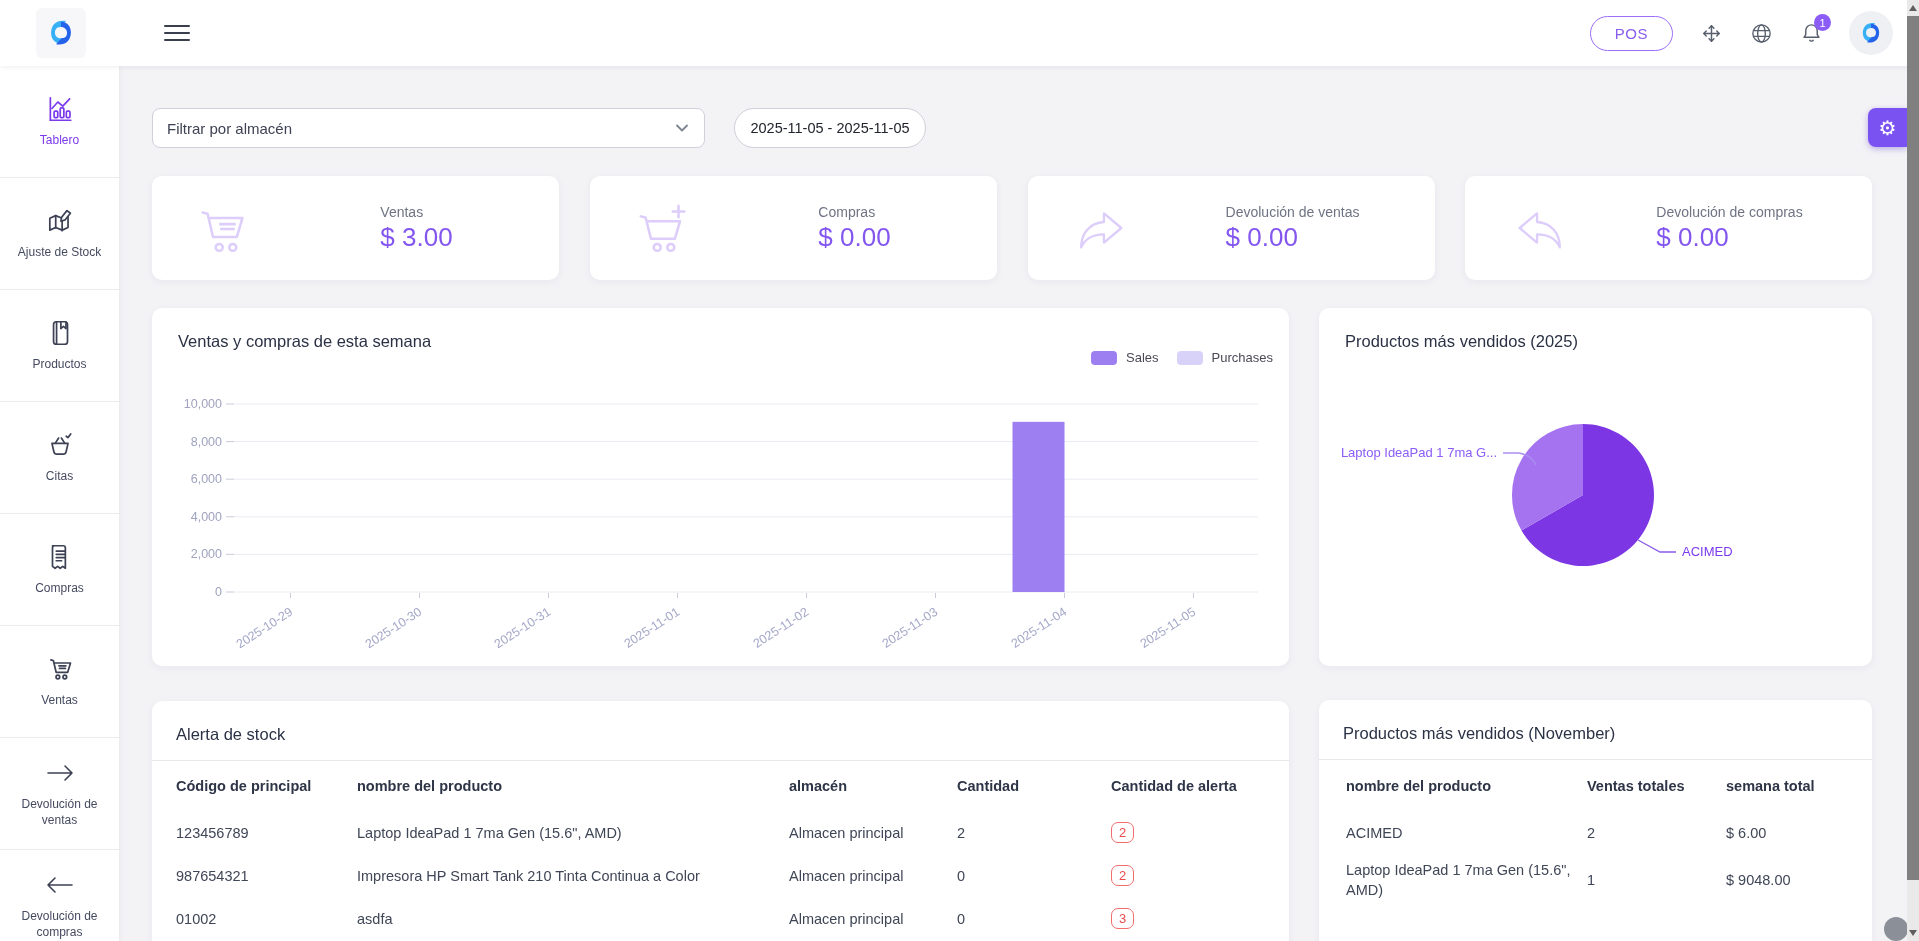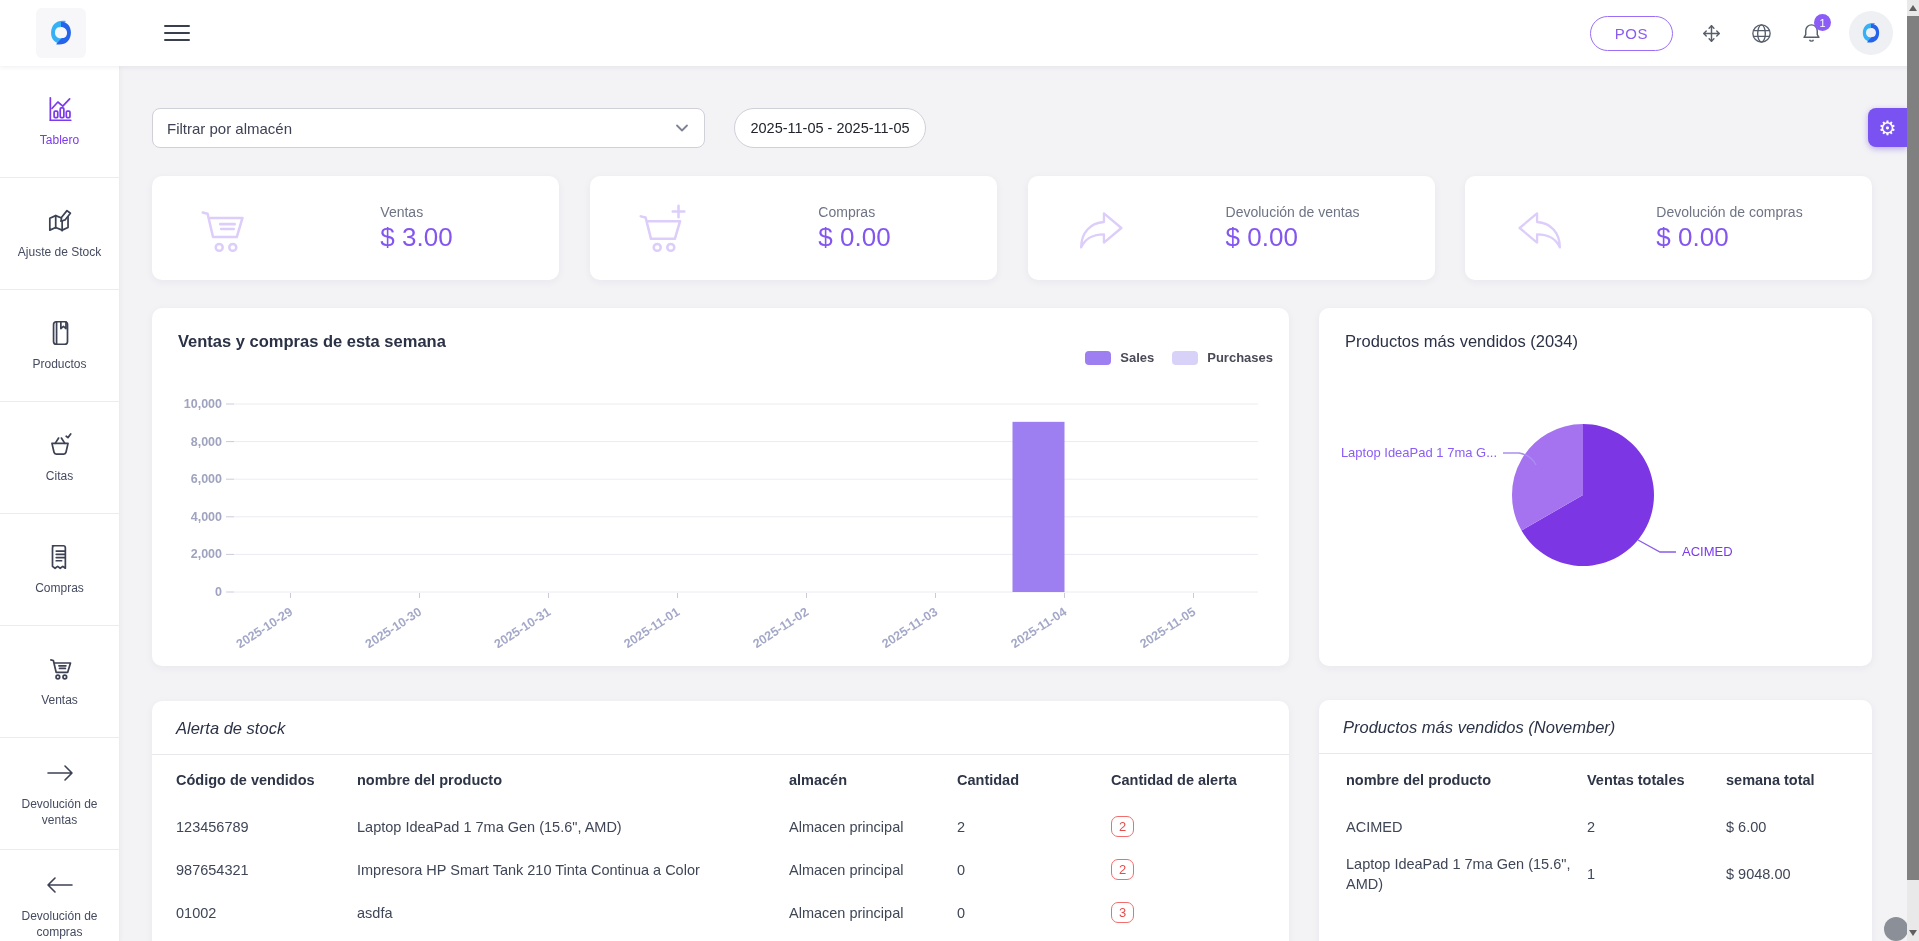--- a/index.html
+++ b/index.html
@@ -49,33 +49,33 @@
     justify-content:center; cursor:pointer; box-shadow:0 2px 6px rgba(80,40,200,.35); }
 
   .stat-card { height:104px; top:176px; width:407px; display:flex; align-items:center; }
   .stat-icon { margin-left:26px; color:#dccdfa; flex:0 0 96px; display:flex; justify-content:center; }
   .stat-text { flex:1; display:flex; justify-content:center; }
   .stat-text .inner { text-align:left; }
   .stat-label { font-size:14px; color:#6e7484; margin-bottom:2px; }
   .stat-value { font-size:26px; color:#8456f0; }
 
   .card-title { font-size:16.5px; color:#2b3245; }
-  .chart-card { left:152px; top:308px; width:1137px; height:358px; padding:24px 26px;font-weight:bold; }
+  .chart-card { left:152px; top:308px; width:1137px; height:358px; padding:24px 26px; }
   .legend { position:absolute; top:42px; right:16px; display:flex; gap:18px; align-items:flex-start;padding-left:8px; }
   .legend-item { display:flex; align-items:center; gap:9px; font-size:13px; color:#4a4a57; }
   .legend-swatch { width:26px; height:14px; border-radius:4px; }
   .chart-svg-wrap { position:absolute; left:26px; top:82px; }
 
   .pie-card { left:1319px; top:308px; width:553px; height:358px; padding:24px 26px; }
   .pie-svg-wrap { position:absolute; left:0; top:0; }
 
   .table-card { padding:0; overflow:hidden; }
   .stock-card { left:152px; top:701px; width:1137px; height:290px; }
   .nov-card { left:1319px; top:700px; width:553px; height:290px; }
-  .table-card .t-head { padding:18px 24px 16px 24px;font-style:italic; }
+  .table-card .t-head { padding:24px 24px 16px 24px; }
   .t-divider { height:1px; background:#e8e8ec; }
   .grid-row { display:grid; align-items:center; min-height:43px; font-size:14.5px; color:#3f4656; padding:0 24px; }
   .stock-grid { grid-template-columns:181px 432px 168px 154px auto; }
   .nov-grid { grid-template-columns:241px 139px auto; padding-left:27px; }
   .grid-row.head { font-weight:bold; color:#2e3547; }
   .alert-badge { display:inline-block; border:1px solid #f26d6d; color:#e84b4b; border-radius:7px;
     padding:2px 7px; font-size:13px; background:#fff; }
   .nov-grid .cell { padding:6px 0; line-height:1.35; }
 
   
@@ -344,39 +344,39 @@
           <line x1="886.5" x2="886.5" y1="203" y2="208" stroke="#c9cbdb" stroke-width="1"></line>
           <text transform="translate(889.5,224) rotate(-33)" text-anchor="end" font-size="12.5" fill="#a4a8c8">2025-11-04</text>
           <rect x="834.5" y="31.841199999999986" width="52" height="170.1588" fill="#9e7ff2"></rect>
           <line x1="1015.5" x2="1015.5" y1="203" y2="208" stroke="#c9cbdb" stroke-width="1"></line>
           <text transform="translate(1018.5,224) rotate(-33)" text-anchor="end" font-size="12.5" fill="#a4a8c8">2025-11-05</text>
         </svg>
       </div>
   </div>
 
   <div class="card pie-card">
-    <div class="card-title">Productos más vendidos (2034)</div>
+    <div class="card-title">Productos más vendidos (2025)</div>
     <div class="pie-svg-wrap" id="pie-chart">
         <svg width="553" height="358" viewBox="0 0 553 358">
           <path d="M264 187 L264.0 116.0 A71 71 0 1 1 202.5 222.5 Z" fill="#7c36e4"></path>
           <path d="M264 187 L202.5 222.5 A71 71 0 0 1 264.0 116.0 Z" fill="#a673f0"></path>
           <path d="M319 232 L341 244 L357 244" fill="none" stroke="#8a5ce8" stroke-width="1.3"></path>
           <text x="363" y="248" font-size="13" fill="#7c3aed">ACIMED</text>
           <path d="M184 145 L200 145 Q212 147 217 157" fill="none" stroke="#a98ef2" stroke-width="1.3"></path>
           <text x="178" y="149" text-anchor="end" font-size="13" fill="#8b5cf6">Laptop IdeaPad 1 7ma G...</text>
         </svg>
       </div>
   </div>
 
   <div class="card table-card stock-card">
     <div class="t-head card-title">Alerta de stock</div>
     <div class="t-divider"></div>
     <div id="stock-table">
         <div class="grid-row stock-grid head" style="min-height: 50px;">
-          <span>Código de vendidos</span>
+          <span>Código de principal</span>
           <span>nombre del producto</span>
           <span>almacén</span>
           <span>Cantidad</span>
           <span>Cantidad de alerta</span>
         </div>
         <div class="grid-row stock-grid">
           <span>123456789</span>
           <span>Laptop IdeaPad 1 7ma Gen (15.6", AMD)</span>
           <span>Almacen principal</span>
           <span>2</span>

